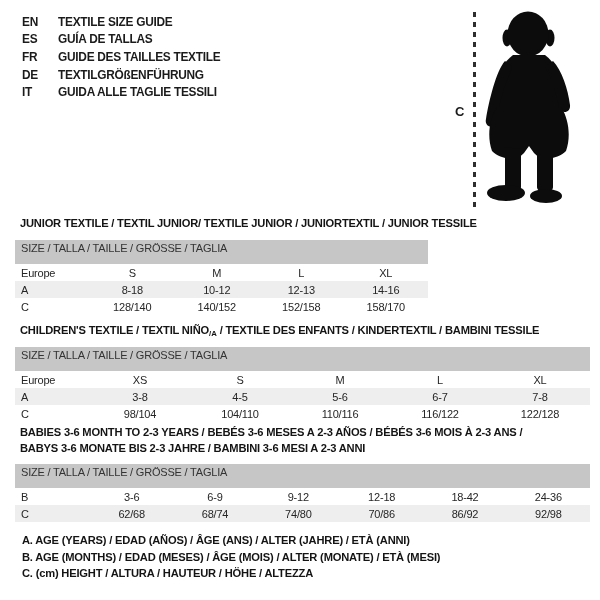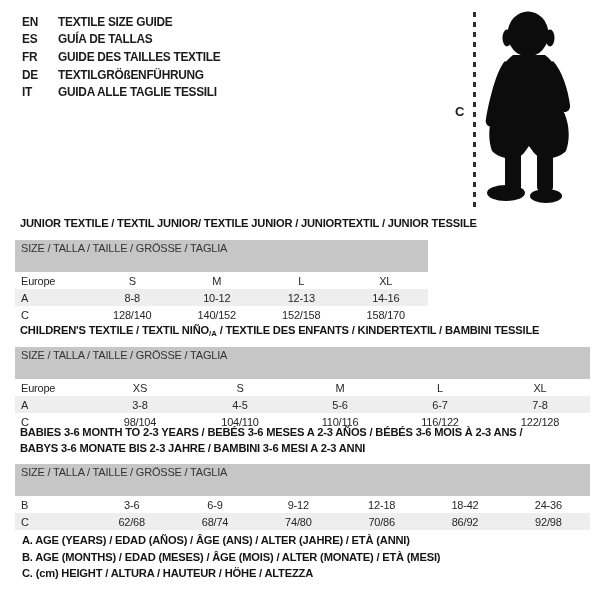--- a/index.html
+++ b/index.html
@@ -28,21 +28,21 @@
   #title3 { white-space:normal; }
   .t-sub { font-size:8px; vertical-align:-2px; letter-spacing:0; }
 
   
   .size-table { position:absolute; border-collapse:collapse; table-layout:fixed;
                 font-size:11px; letter-spacing:-0.2px; color:#262626; }
   #table1 { left:15px; top:240px; width:413px; }
   #table2 { left:15px; top:347px; width:575px; }
   #table3 { left:15px; top:464px; width:575px; }
   .size-table th { background:#c6c6c6; font-weight:400; text-align:left; height:16px;
-                   padding:0 0 16px 6px; color:#333333; font-size:11px; }
+                   padding:0 0 8px 6px; color:#333333; font-size:11px; }
   .size-table td { height:17px; text-align:center; padding:0; font-weight:400; }
   .size-table td.lbl { text-align:left; padding-left:6px; }
   .size-table tbody tr:nth-child(2) td { background:#eeeeee; }
   .lbl-col { width:75px; }
 
   
   .legend { position:absolute; left:22px; top:532px; }
   .legend-line { font-weight:700; font-size:11.5px; letter-spacing:-0.2px;
                  height:16.5px; line-height:16.5px; white-space:nowrap;
                  transform:scaleX(0.97); transform-origin:left center; color:#141414; }
@@ -108,21 +108,21 @@
   <tbody>
     <tr>
       <td class="lbl">Europe</td>
       <td>S</td>
       <td>M</td>
       <td>L</td>
       <td>XL</td>
     </tr>
     <tr>
       <td class="lbl">A</td>
-      <td>8-8</td>
+      <td>8-18</td>
       <td>10-12</td>
       <td>12-13</td>
       <td>14-16</td>
     </tr>
     <tr>
       <td class="lbl">C</td>
       <td>128/140</td>
       <td>140/152</td>
       <td>152/158</td>
       <td>158/170</td>

